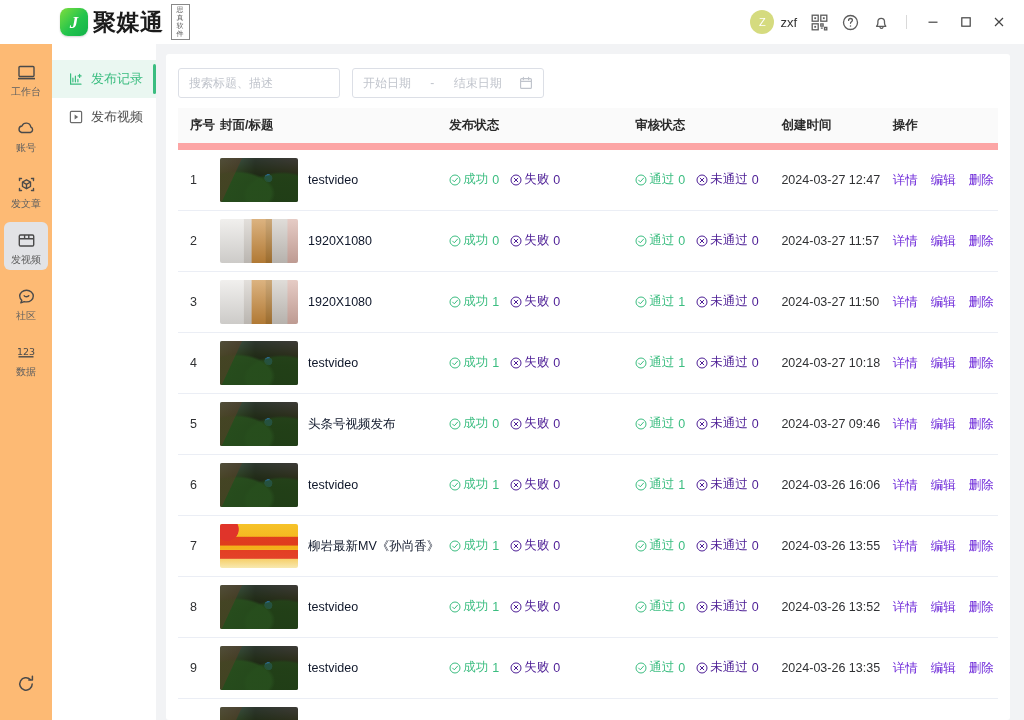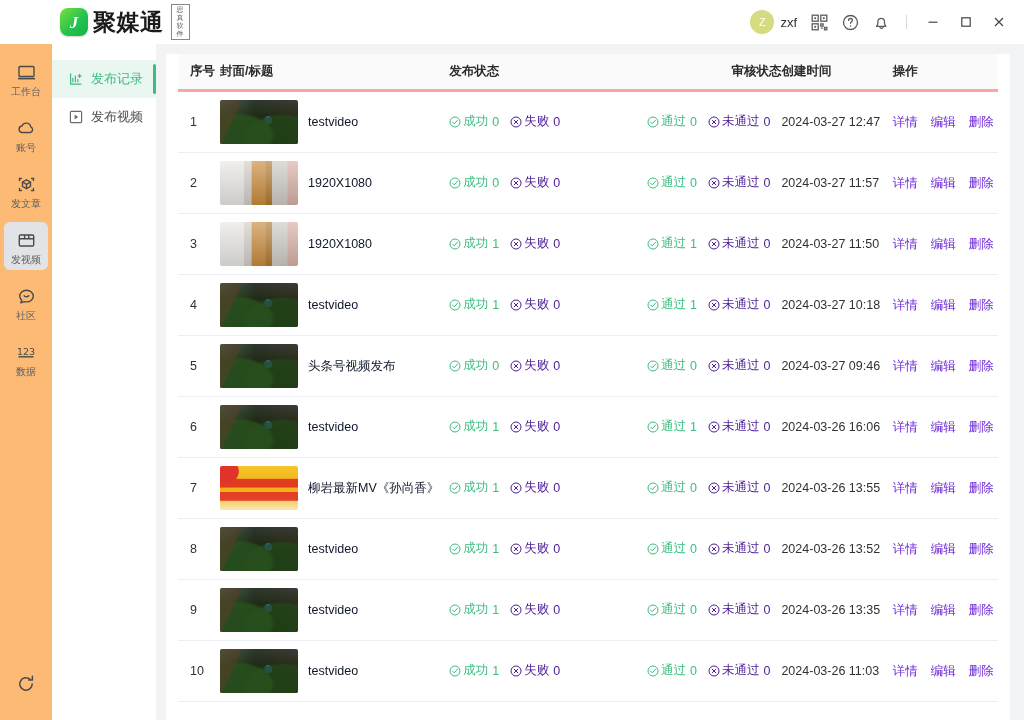--- a/index.html
+++ b/index.html
@@ -101,32 +101,32 @@
   .daterange { width: 192px; justify-content:space-between; gap:4px; }
   .daterange .seg { color:#c0c4cc; font-size:12px; white-space:nowrap;}
   .daterange .dash { color:#c0c4cc; font-size:12px; padding: 0 2px;}
   .cal-ico { color:#c0c4cc; display:flex; align-items:center; }
 
   
   .tbl-wrap { flex:1 1 auto; overflow:hidden; padding: 0 12px; display:flex; flex-direction:column; min-height:0;}
   table { width: 100%; border-collapse: collapse; table-layout: fixed; }
   thead th {
     background:#fafafa; text-align:left; font-size:12.5px; font-weight:bold; color:#2b2b2b;
-    padding: 9px 0 9px 0; border-bottom:3px solid #fca5a5;
+    padding: 9px 0 9px 0; border-bottom:7px solid #fca5a5;
   }
   thead th:first-child { padding-left: 12px; }
   tbody td {
     border-bottom:1px solid #ebeef5; padding: 8px 0; font-size:12.5px; color:#303133;
     vertical-align: middle;
   }
   tbody td:first-child { padding-left: 12px; }
   .c-idx { width: 40px; }
   .c-cover { width: 218px; }
   .c-pub { width: 177px; }
-  .c-audit { width: 139px; text-align: right; }
+  .c-audit { width: 139px; }
   .c-time { width: 106px; }
   .c-act { width: 100px; }
 
   .cover-cell { display:flex; align-items:center; gap: 10px; }
   .thumb { width: 78px; height: 44px; flex: 0 0 78px; border-radius:2px; overflow:hidden; position:relative; background:#cfcfcf;}
   .ttl { font-size:12.5px; color:#0f172a; white-space:nowrap; overflow:hidden; text-overflow:ellipsis;}
 
   .stat { display:inline-flex; align-items:center; gap:2px; font-size:12.5px; margin-right: 11px; white-space:nowrap;}
   .stat.ok { color:#3bbd80; }
   .stat.bad { color:#4c1d95; }
@@ -332,20 +332,36 @@
             <path d="M5.6 4.4l3.6 2.6-3.6 2.6z" fill="currentColor" stroke="none"></path>
           </svg>
         </span>
         <span>发布视频</span>
       </div>
     </div>
 
     <div class="main">
       <div class="card">
 
+        <div class="filters">
+          <div class="inp inp-search">
+            <span>搜索标题、描述</span>
+          </div>
+          <div class="inp daterange">
+            <span class="seg">开始日期</span>
+            <span class="dash">-</span>
+            <span class="seg">结束日期</span>
+            <span class="cal-ico">
+              <svg width="14" height="14" viewBox="0 0 14 14" fill="none" stroke="currentColor" stroke-width="1.15">
+                <rect x="1.6" y="2.6" width="10.8" height="9.8" rx="1"></rect>
+                <path d="M1.6 5.4h10.8M4.4 1.4v2.2M9.6 1.4v2.2" stroke-linecap="round"></path>
+              </svg>
+            </span>
+          </div>
+        </div>
 
         <div class="tbl-wrap">
           <table>
             <thead>
               <tr>
                 <th class="c-idx">序号</th>
                 <th class="c-cover">封面/标题</th>
                 <th class="c-pub">发布状态</th>
                 <th class="c-audit">审核状态</th>
                 <th class="c-time">创建时间</th>

